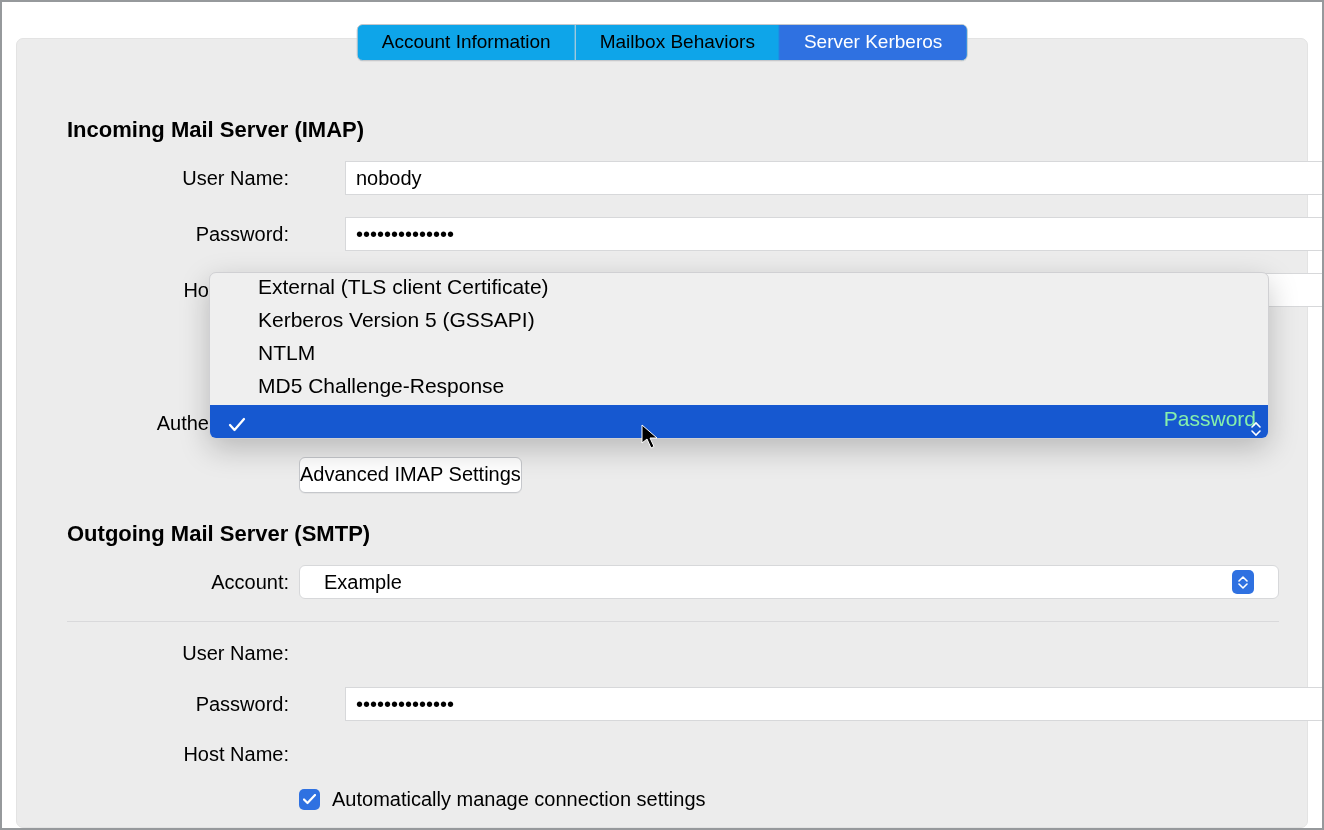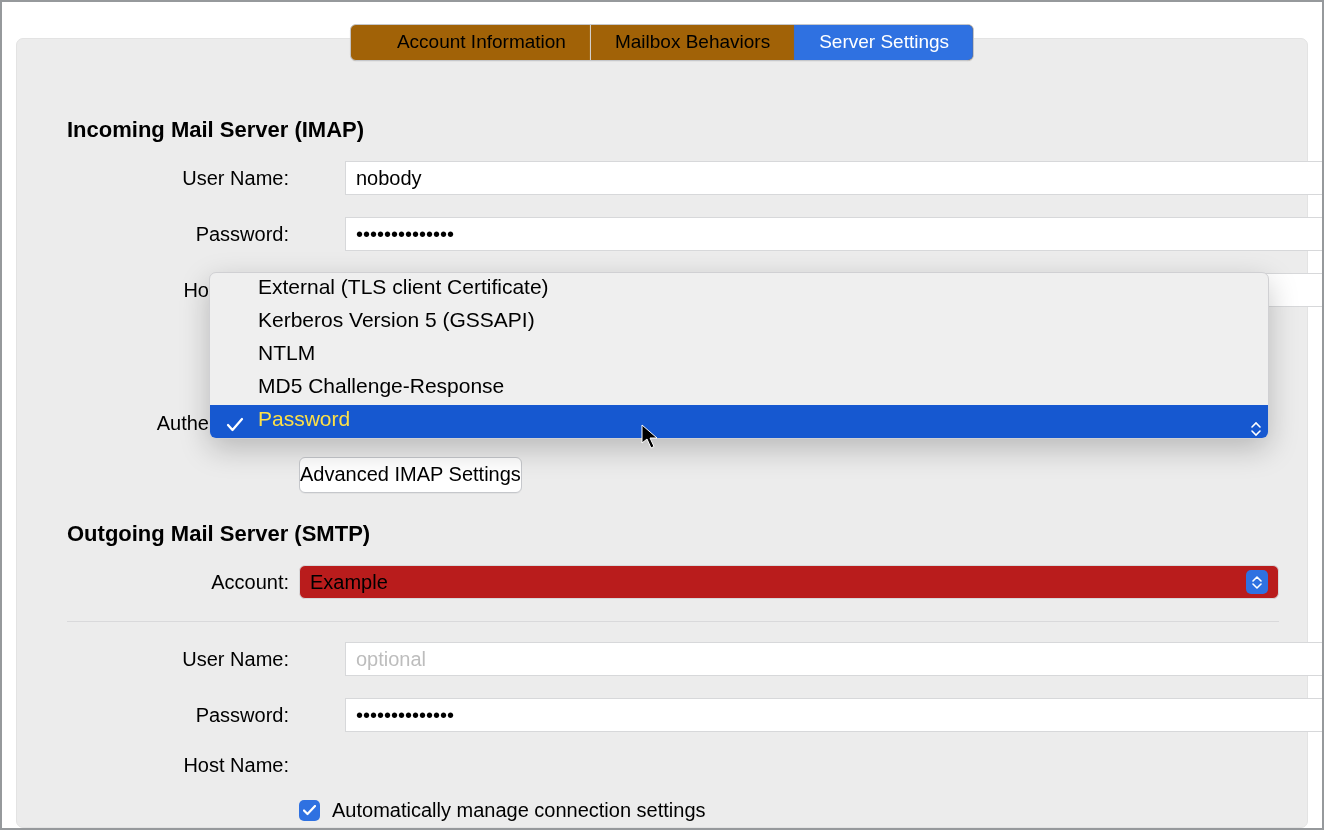--- a/index.html
+++ b/index.html
@@ -1,62 +1,62 @@
 <!DOCTYPE html>
 <html><head>
 <meta charset="utf-8">
 <style>
   html, body { margin:0; padding:0; font-family: -apple-system, "Helvetica Neue", Arial, sans-serif; background:#ffffff; color:#000; }
   .window { width:1324px; height:830px; position:relative; background:#ffffff; border:2px solid #96999c; box-sizing:border-box; overflow:hidden; }
   .panel { position:absolute; top:36px; left:14px; right:14px; bottom:0; background:#ececec; border:1px solid #e3e3e3; border-radius:7px; box-sizing:border-box; }
 
   
-  .segmented { position:absolute; top:22px; left:50%; transform:translateX(-50%); display:flex; border:1px solid #c5c7cb; border-radius:6px; background:#a16207; overflow:hidden; box-shadow:0 1px 0 rgba(0,0,0,0.04); z-index:5;padding-left:22px; }
+  .segmented { position:absolute; top:22px; left:50%; transform:translateX(-50%); display:flex; border:1px solid #c5c7cb; border-radius:6px; background:#0ea5e9; overflow:hidden; box-shadow:0 1px 0 rgba(0,0,0,0.04); z-index:5; }
   .segmented .seg { padding:6px 24px 7px; font-size:19px; line-height:22px; color:#000; border-right:1px solid #d7d8da; cursor:default; user-select:none; }
   .segmented .seg:last-child { border-right:none; }
   .segmented .seg.active { background:#2f71e1; color:#ffffff; border-right-color:#2f71e1; }
   .segmented .seg.active-prev { border-right-color:#2f71e1; }
 
   
   .content { padding:78px 28px 0 50px; font-size:20px; }
   .section-title { font-weight:700; font-size:22px; margin-top:0; margin-bottom:18px; }
   .row { display:flex; align-items:center; margin-bottom:22px; }
   .label { width:222px; text-align:right; padding-right:10px; font-size:20px; }
   .field-wrap { flex:1; }
   .text-input { width:100%; box-sizing:border-box; height:34px; border:1px solid #d7d8da; border-radius:0; background:#ffffff; font-size:20px; padding:4px 10px; font-family:inherit;margin-left:46px; }
   .text-input::placeholder { color:#bdbdbd; }
-  .select-btn { width:100%; box-sizing:border-box; height:34px; border:1px solid #d7d8da; border-radius:6px; background:#b91c1c; font-size:20px; padding:4px 10px; display:flex; align-items:center; justify-content:space-between; }
+  .select-btn { width:100%; box-sizing:border-box; height:34px; border:1px solid #d7d8da; border-radius:6px; background:#ffffff; font-size:20px; padding:4px 24px; display:flex; align-items:center; justify-content:space-between; }
   .select-caret { width:22px; height:24px; border-radius:5px; background:#2f71e1; display:flex; flex-direction:column; align-items:center; justify-content:center; gap:1px; }
   .select-caret svg { display:block; }
   .mac-button { display:inline-block; border:1px solid #c5c7cb; border-radius:6px; background:#ffffff; padding:5px 0 6px; font-size:20px; box-shadow:0 1px 0 rgba(0,0,0,0.04); }
   .checkbox-row { display:flex; align-items:center; gap:12px; font-size:20px; }
   .mac-checkbox { width:21px; height:21px; border-radius:5px; background:#2f71e1; display:flex; align-items:center; justify-content:center; }
   .mac-checkbox svg { display:block; }
   hr.sep { border:none; border-top:1px solid #d9d9db; margin:0 0 20px 0; height:0; }
 
   
   .dropdown { position:absolute; left:207px; width:1058px; top:270px; background:#efefef; border:1px solid #d0d0d3; border-radius:7px; box-shadow:0 10px 30px rgba(0,0,0,0.22); overflow:hidden; z-index:10; }
   .dropdown .item { padding:0 12px 5px 48px; font-size:21px; line-height:28px; color:#000; cursor:default; position:relative; }
-  .dropdown .item.selected { background:#1658d0; color:#fde047; }
+  .dropdown .item.selected { background:#1658d0; color:#86efac;text-align:right; }
   .dropdown .item .check { position:absolute; left:16px; top:7px; width:20px; height:20px; display:none; }
   .dropdown .item.selected .check { display:block; }
   .dropdown .scroll-ind { position:absolute; right:6px; bottom:0; width:12px; height:18px; }
 
   .cursor { position:absolute; z-index:20; width:20px; height:24px; pointer-events:none; }
   .cursor svg { display:block; }
 </style>
 </head>
 <body>
 
 <div class="window">
 
   <div class="segmented">
     <div class="seg">Account Information</div>
     <div class="seg active-prev">Mailbox Behaviors</div>
-    <div class="seg active">Server Settings</div>
+    <div class="seg active">Server Kerberos</div>
   </div>
 
   <div class="panel">
     <div class="content">
 
       <div class="section-title">Incoming Mail Server (IMAP)</div>
 
       <div class="row">
         <div class="label">User Name:</div>
         <div class="field-wrap"><input class="text-input" value="nobody" style=""></div>
@@ -105,21 +105,20 @@
                 </svg>
             </span>
           </div>
         </div>
       </div>
 
       <hr class="sep">
 
       <div class="row">
         <div class="label">User Name:</div>
-        <div class="field-wrap"><input class="text-input" placeholder="optional" style=""></div>
       </div>
 
       <div class="row">
         <div class="label">Password:</div>
         <div class="field-wrap"><input class="text-input" value="••••••••••••••" style=""></div>
       </div>
 
       <div class="row">
         <div class="label">Host Name:</div>
       </div>

